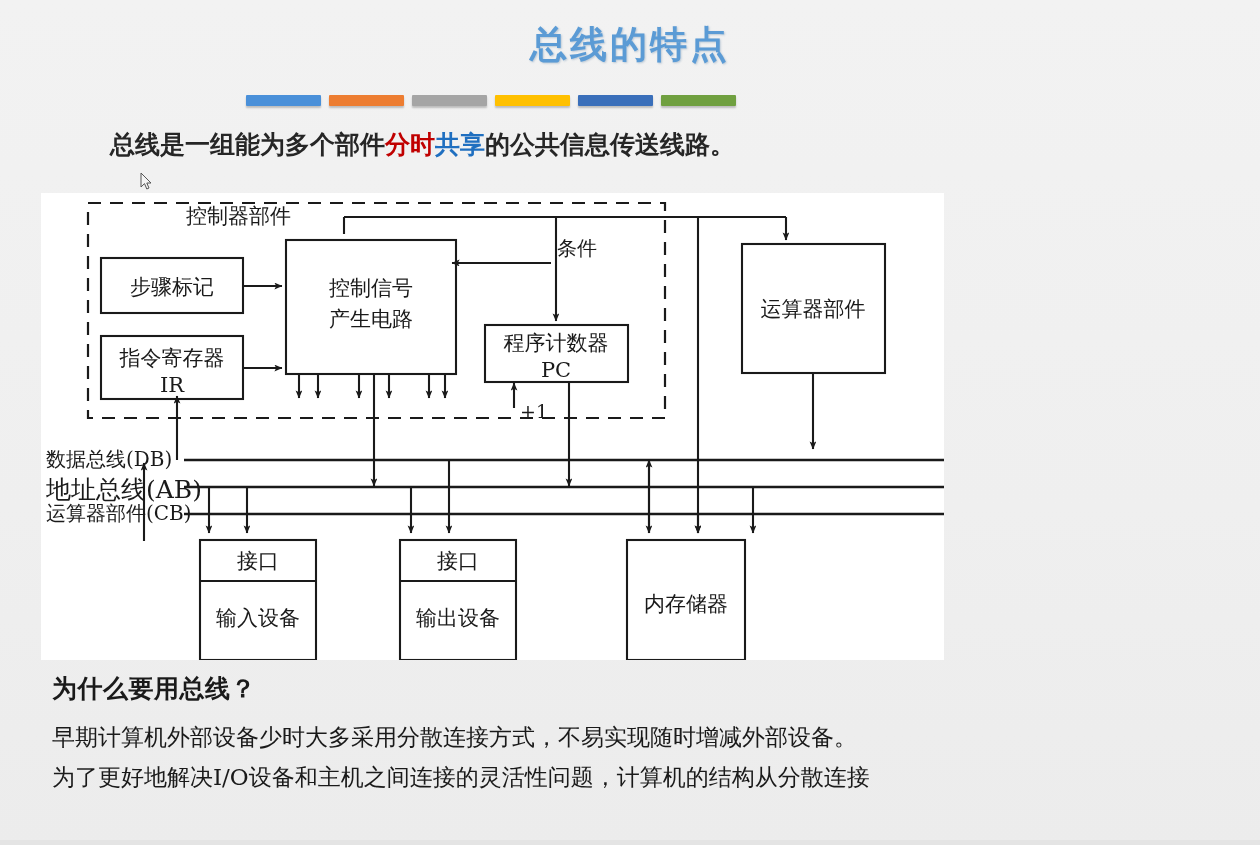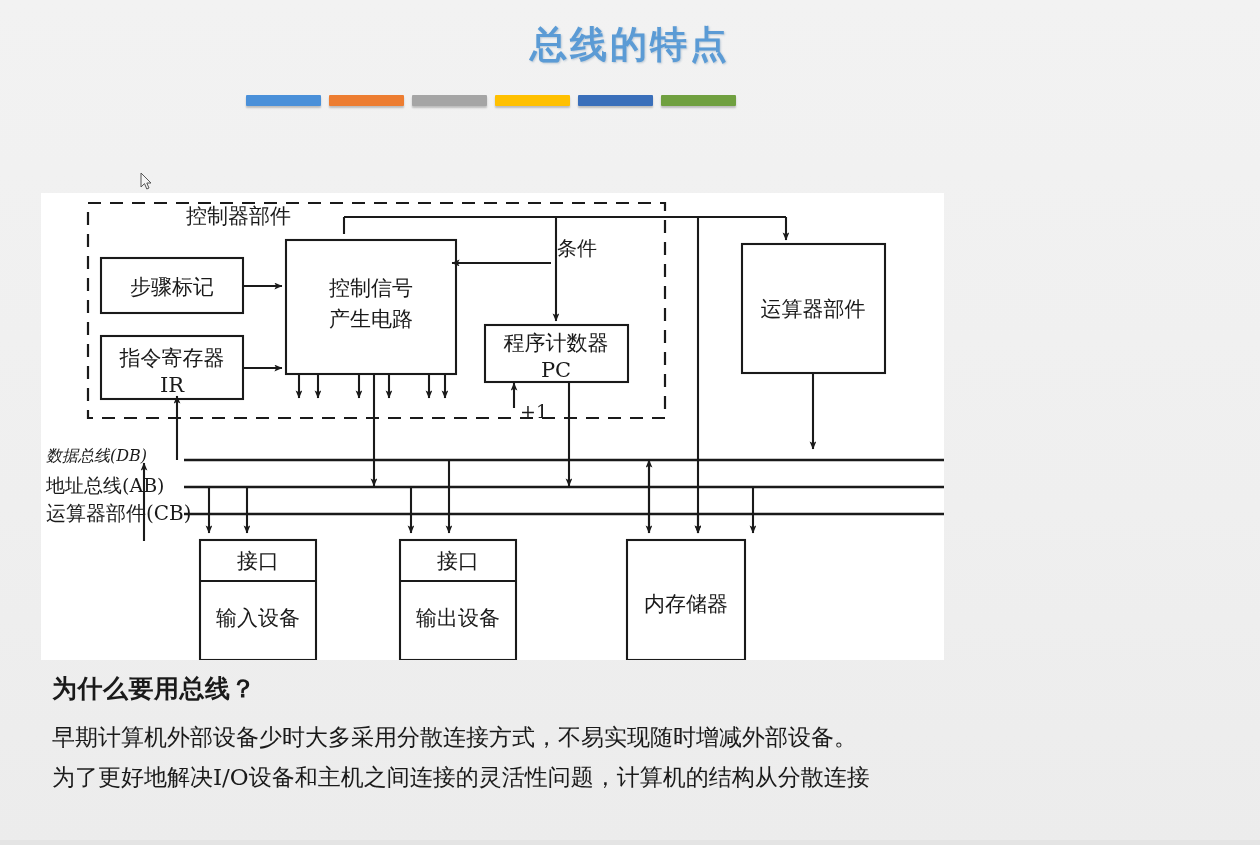--- a/index.html
+++ b/index.html
@@ -83,20 +83,23 @@
 
   <div class="rule-row">
     <div class="rule-seg" style="left: 0px; width: 75px; background: rgb(74, 144, 217);"></div>
     <div class="rule-seg" style="left: 83px; width: 75px; background: rgb(237, 125, 49);"></div>
     <div class="rule-seg" style="left: 166px; width: 75px; background: rgb(165, 165, 165);"></div>
     <div class="rule-seg" style="left: 249px; width: 75px; background: rgb(255, 192, 0);"></div>
     <div class="rule-seg" style="left: 332px; width: 75px; background: rgb(58, 111, 186);"></div>
     <div class="rule-seg" style="left: 415px; width: 75px; background: rgb(112, 160, 64);"></div>
   </div>
 
+  <div class="lead">
+    <span>总线是一组能为多个部件</span><span class="red">分时</span><span class="blue">共享</span><span>的公共信息传送线路。</span>
+  </div>
 
   <svg class="cursor" viewBox="0 0 13 19">
     <path d="M1 1 L1 15 L4.5 11.6 L6.8 17 L9 16 L6.8 11 L11 11 Z" fill="#f4f4f4" stroke="#555" stroke-width="1"></path>
   </svg>
 
   <div class="diagram">
   <svg width="903" height="467" viewBox="0 0 903 467" xmlns="http://www.w3.org/2000/svg">
     <defs>
       <marker id="ah" markerWidth="9" markerHeight="9" refX="7.6" refY="3.4" orient="auto" markerUnits="userSpaceOnUse">
         <path d="M0,0 L8,3.4 L0,6.8 L1.8,3.4 Z" fill="#1a1a1a"></path>
@@ -188,22 +191,22 @@
       <text x="217" y="432" font-size="21">输入设备</text>
       <text x="417" y="375" font-size="21">接口</text>
       <text x="417" y="432" font-size="21">输出设备</text>
       <text x="645" y="418" font-size="21">内存储器</text>
       <text x="516" y="62" font-size="20" text-anchor="start">条件</text>
       <text x="479" y="225" font-size="19" text-anchor="start">+1</text>
     </g>
   </svg>
   </div>
 
-  <div style="position:absolute;left:46px;top:446px;font-family:'DejaVu Serif','Liberation Serif',serif;font-size:16px;color:#1a1a1a;font-style:italic;">数据总线(DB)</div>
-  <div style="position:absolute;left:46px;top:473px;font-family:'DejaVu Serif','Liberation Serif',serif;font-size:19px;color:#1a1a1a;">地址总线(AB)</div>
+  <div style="position:absolute;left:46px;top:446px;font-family:'DejaVu Serif','Liberation Serif',serif;font-size:20px;color:#1a1a1a;">数据总线(DB)</div>
+  <div style="position:absolute;left:46px;top:473px;font-family:'DejaVu Serif','Liberation Serif',serif;font-size:25px;color:#1a1a1a;">地址总线(AB)</div>
   <div style="position:absolute;left:46px;top:500px;font-family:'DejaVu Serif','Liberation Serif',serif;font-size:20px;color:#1a1a1a;">运算器部件(CB)</div>
 
 
   <div class="q-head">为什么要用总线？</div>
   <div class="para p2">为了更好地解决I/O设备和主机之间连接的灵活性问题，计算机的结构从分散连接</div>
   <div class="para p1">早期计算机外部设备少时大多采用分散连接方式，不易实现随时增减外部设备。</div>
 
   <div class="bottom-edge"></div>
 </div>
 

